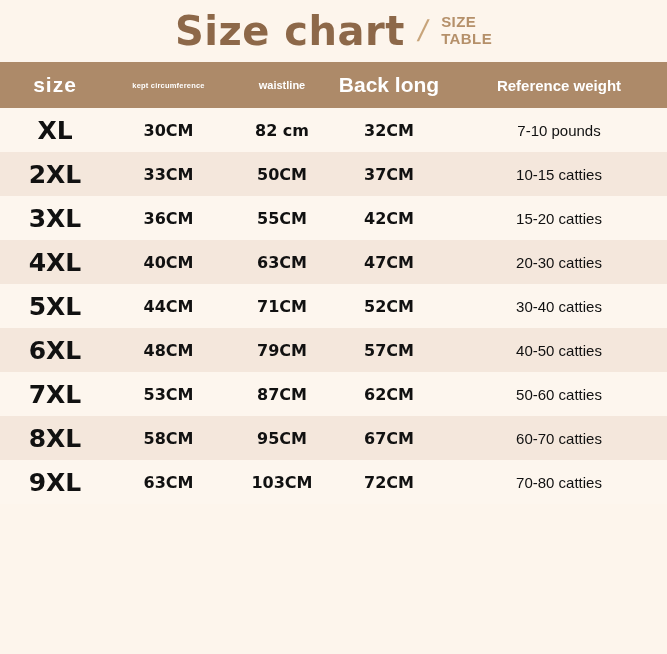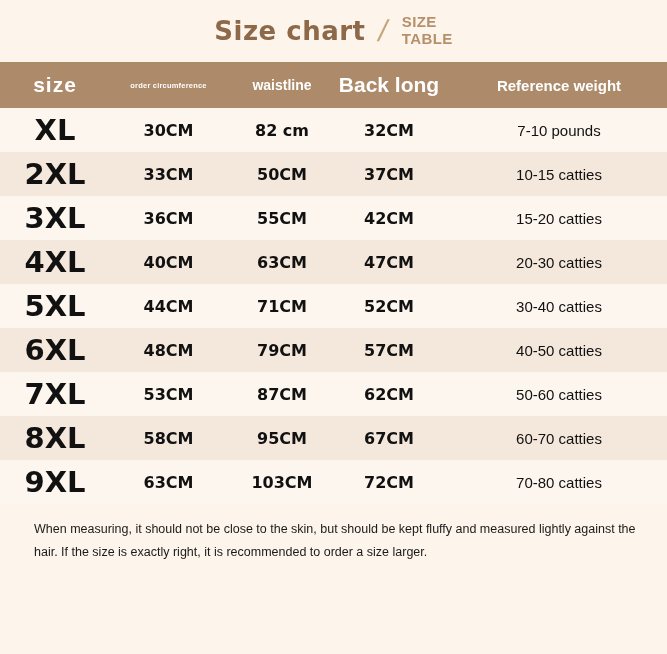--- a/index.html
+++ b/index.html
@@ -29,21 +29,21 @@
     justify-content: center;
     background: #fdf5ec;
     position: relative;
   }
   .header-inner {
     display: flex;
     align-items: center;
     gap: 14px;
   }
   .title-main {
-    font-size: 26px;
+    font-size: 40px;
     font-weight: bold;
     color: #8d6849;
     letter-spacing: 0.5px;
     font-family: "DejaVu Sans", sans-serif;
   }
   .slash {
     color: #c8a47a;
     font-size: 30px;
     font-weight: 300;
     transform: skewX(-12deg);
@@ -67,35 +67,35 @@
   table.size-table thead th {
     background: #ad8a69;
     color: #ffffff;
     height: 44px;
     font-weight: bold;
     text-align: center;
     vertical-align: middle;
   }
   th.col-size   { width: 108px; font-size: 21px; letter-spacing: 1px;}
   th.col-neck   { width: 115px; font-size: 7.5px; letter-spacing: .2px;}
-  th.col-waist  { width: 108px; font-size: 14px; }
+  th.col-waist  { width: 108px; font-size: 11px; }
   th.col-back   { width: 102px; font-size: 21px; }
   th.col-weight { width: 234px; font-size: 15px; }
 
   table.size-table tbody td {
     height: 42px;
     text-align: center;
     vertical-align: middle;
     color: #111111;
   }
   tbody tr.row-odd  { background: #fdf6ee; }
   tbody tr.row-even { background: #f4e7dc; }
 
   td.c-size {
-    font-size: 29px;
+    font-size: 25px;
     font-weight: bold;
     font-family: "DejaVu Sans", sans-serif;
   }
   td.c-neck, td.c-waist, td.c-back {
     font-size: 16px;
     font-weight: bold;
     font-family: "DejaVu Sans", sans-serif;
   }
   td.c-weight {
     font-size: 15px;
@@ -131,21 +131,21 @@
         <span>SIZE</span><br>
         <span>TABLE</span>
       </span>
     </div>
   </div>
 
   <table class="size-table">
     <thead>
       <tr>
         <th class="col-size">size</th>
-        <th class="col-neck">order circumference</th>
+        <th class="col-neck">kept circumference</th>
         <th class="col-waist">waistline</th>
         <th class="col-back">Back long</th>
         <th class="col-weight">Reference weight</th>
       </tr>
     </thead>
     <tbody>
       <tr class="row-odd">
         <td class="c-size">XL</td>
         <td class="c-neck">30CM</td>
         <td class="c-waist">82 cm</td>
@@ -205,16 +205,15 @@
         <td class="c-size">9XL</td>
         <td class="c-neck">63CM</td>
         <td class="c-waist">103CM</td>
         <td class="c-back">72CM</td>
         <td class="c-weight">70-80 catties</td>
       </tr>
     </tbody>
   </table>
 
   <div class="notes">
-    <p class="note-2">When measuring, it should not be close to the skin, but should be kept fluffy and measured lightly against the hair. If the size is exactly right, it is recommended to order a size larger.</p>
   </div>
 
 </div>
 
 </body></html>

